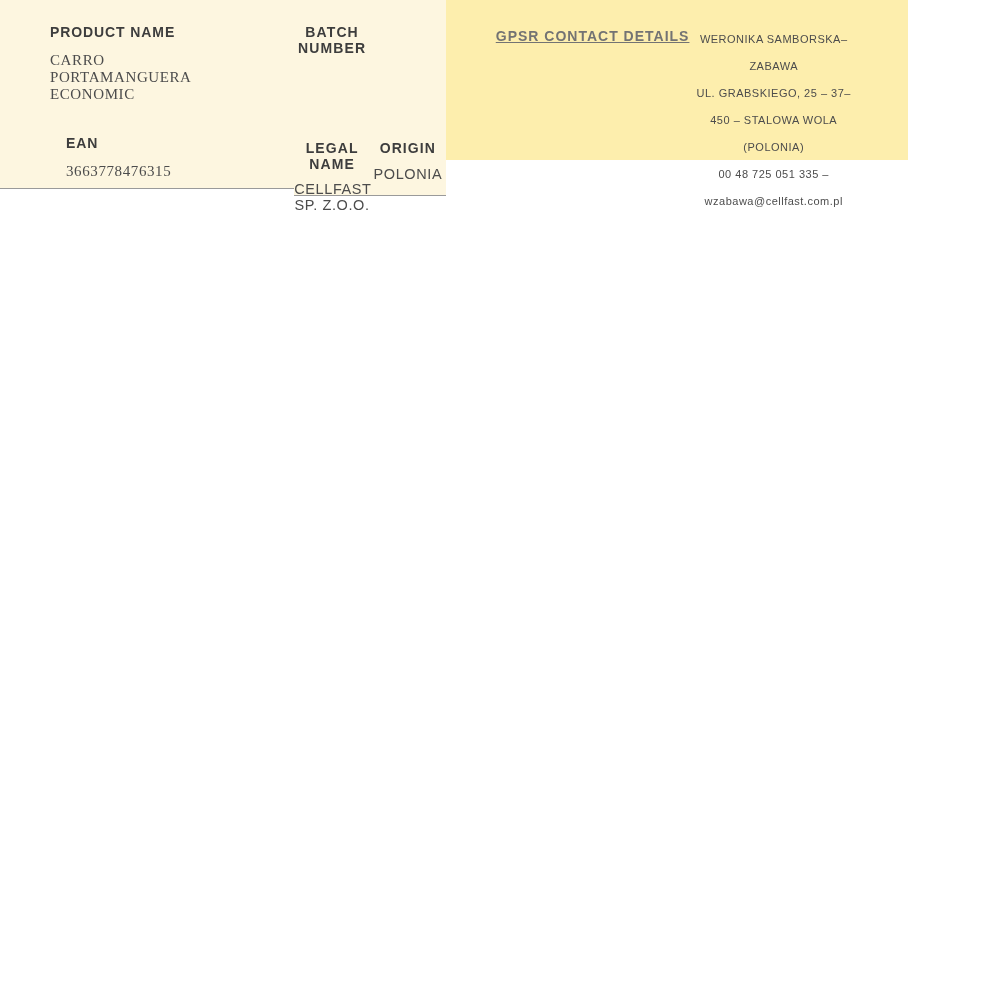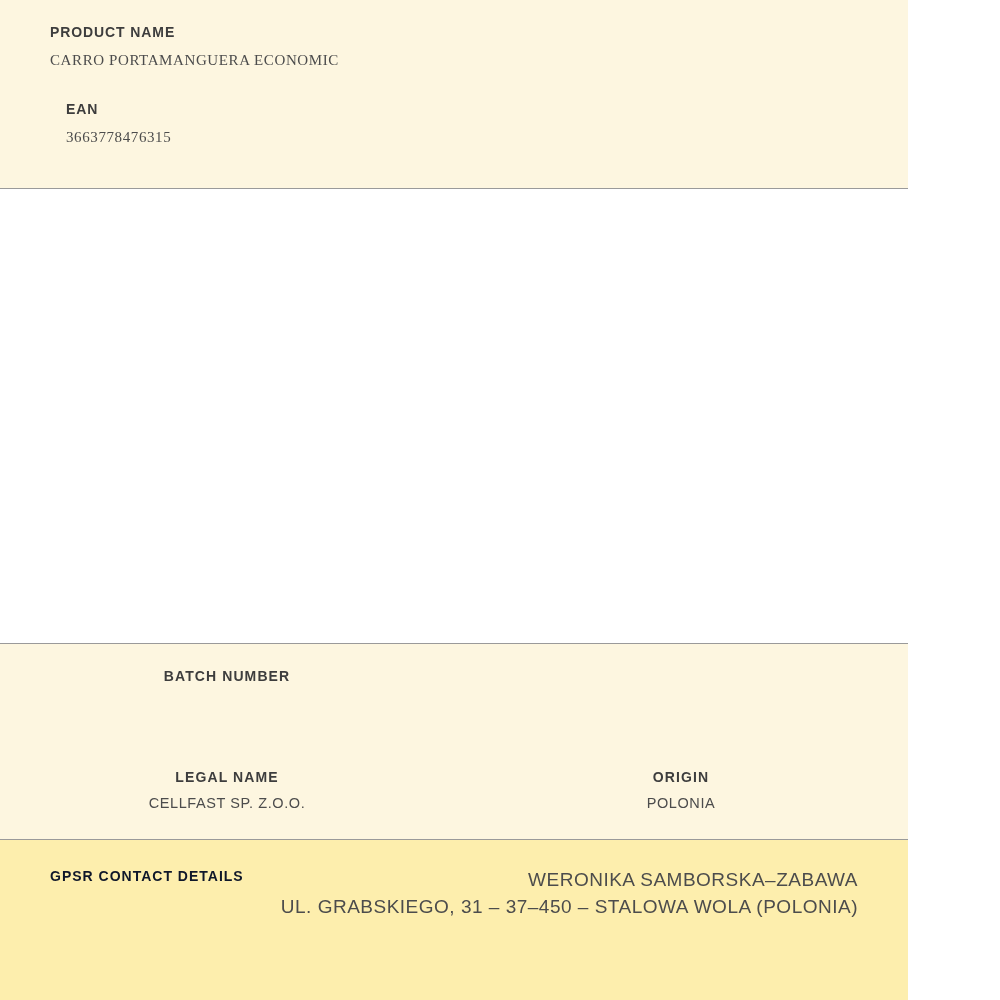--- a/index.html
+++ b/index.html
@@ -12,21 +12,21 @@
     font-family: "Liberation Sans", sans-serif;
     background: #ffffff;
     color: #4a4a4a;
     overflow: hidden;
   }
   .page {
     width: 908px;
     height: 1000px;
     position: relative;
     display: flex;
-    flex-direction: column;
+    flex-direction: row;
   }
 
   
   .header {
     background: #fdf6e0;
     padding: 24px 50px 18px 50px;
     border-bottom: 1px solid #9a9a9a;
     box-sizing: border-box;
     height: 189px;
   }
@@ -98,27 +98,28 @@
     padding: 26px 50px 20px 50px;
     height: 160px;
     display: flex;
     justify-content: space-between;
     align-items: flex-start;
   }
   .footer-label {
     font-size: 14px;
     font-weight: bold;
     letter-spacing: 1px;
-    color: #0f172a;
+    color: #737373;
     white-space: nowrap;
     padding-top: 2px;
+    text-decoration: underline;
   }
   .footer-contact {
-    text-align: right;
-    font-size: 19px;
+    text-align: center;
+    font-size: 11px;
     letter-spacing: 0.5px;
     color: #4c4c4c;
     line-height: 27px;
   }
   .footer-contact div {
     margin: 0;
   }
 </style>
 </head>
 <body>
@@ -157,17 +158,18 @@
         <p class="cell-label">ORIGIN</p>
         <p class="cell-value">POLONIA</p>
       </div>
     </div>
   </div>
 
   <div class="footer">
     <div class="footer-label">GPSR CONTACT DETAILS</div>
     <div class="footer-contact">
       <div>WERONIKA SAMBORSKA–ZABAWA</div>
-      <div>UL. GRABSKIEGO, 31 – 37–450 – STALOWA WOLA (POLONIA)</div>
+      <div>UL. GRABSKIEGO, 25 – 37–450 – STALOWA WOLA (POLONIA)</div>
+      <div>00 48 725 051 335 – wzabawa@cellfast.com.pl</div>
     </div>
   </div>
 
 </div>
 
 </body></html>

